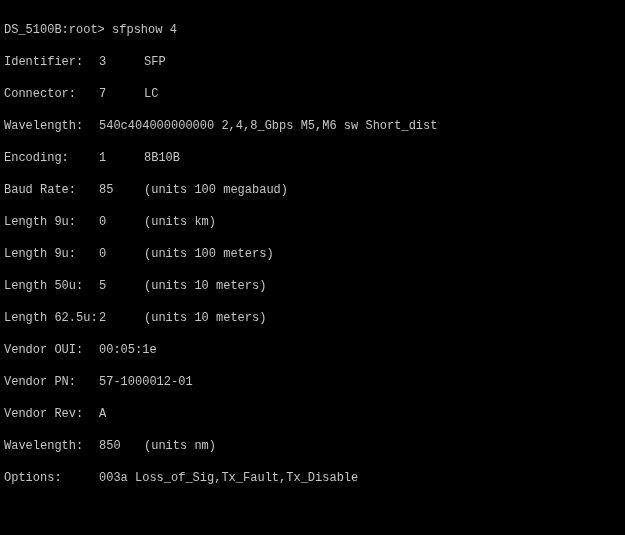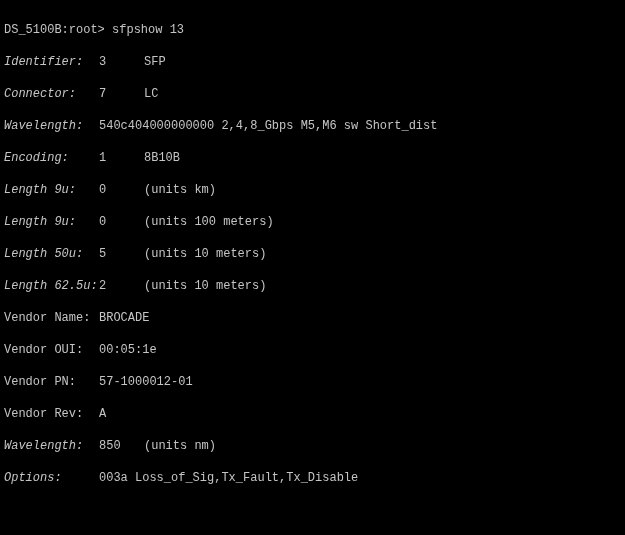--- a/index.html
+++ b/index.html
@@ -17,48 +17,47 @@
   .terminal {
     padding: 6px 4px;
     white-space: pre;
   }
   .row {
     display: block;
   }
   .label {
     display: inline-block;
     width: 95px;
-    font-style: italic;
   }
   .valcol {
     display: inline-block;
     width: 45px;
   }
   .desc {
     display: inline-block;
   }
   .oneline-label {
     display: inline-block;
     width: 95px;
   }
 </style>
 </head>
 <body>
 
 <div class="terminal">
-<span class="row"><span>DS_5100B:root&gt;</span> <span class="cmd">sfpshow 13</span></span>
+<span class="row"><span>DS_5100B:root&gt;</span> <span class="cmd">sfpshow 4</span></span>
 <span class="row"><span class="label">Identifier:</span><span class="valcol">3</span><span class="desc">SFP</span></span>
 <span class="row"><span class="label">Connector:</span><span class="valcol">7</span><span class="desc">LC</span></span>
 <span class="row"><span class="label">Wavelength:</span><span class="desc">540c404000000000 2,4,8_Gbps M5,M6 sw Short_dist</span></span>
 <span class="row"><span class="label">Encoding:</span><span class="valcol">1</span><span class="desc">8B10B</span></span>
+<span class="row"><span class="label">Baud Rate:</span><span class="valcol">85</span><span class="desc">(units 100 megabaud)</span></span>
 <span class="row"><span class="label">Length 9u:</span><span class="valcol">0</span><span class="desc">(units km)</span></span>
 <span class="row"><span class="label">Length 9u:</span><span class="valcol">0</span><span class="desc">(units 100 meters)</span></span>
 <span class="row"><span class="label">Length 50u:</span><span class="valcol">5</span><span class="desc">(units 10 meters)</span></span>
 <span class="row"><span class="label">Length 62.5u:</span><span class="valcol">2</span><span class="desc">(units 10 meters)</span></span>
-<span class="row"><span class="oneline-label">Vendor Name:</span><span>BROCADE</span></span>
 <span class="row"><span class="oneline-label">Vendor OUI:</span><span>00:05:1e</span></span>
 <span class="row"><span class="oneline-label">Vendor PN:</span><span>57-1000012-01</span></span>
 <span class="row"><span class="oneline-label">Vendor Rev:</span><span>A</span></span>
 <span class="row"><span class="label">Wavelength:</span><span class="valcol">850</span><span class="desc">(units nm)</span></span>
 <span class="row"><span class="label">Options:</span><span class="desc">003a Loss_of_Sig,Tx_Fault,Tx_Disable</span></span>
 
 
 
 
 

